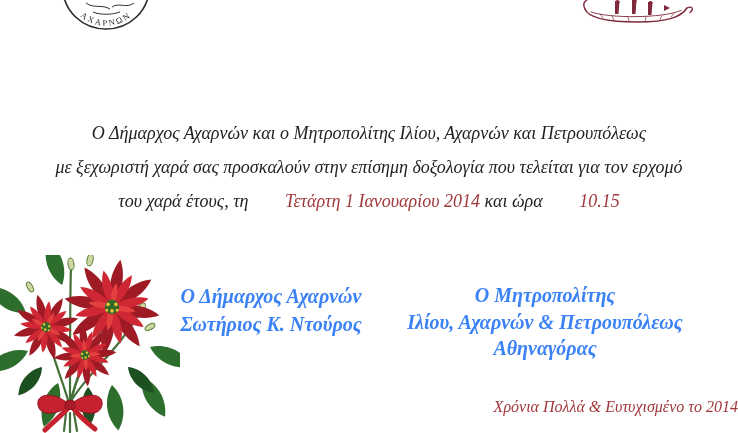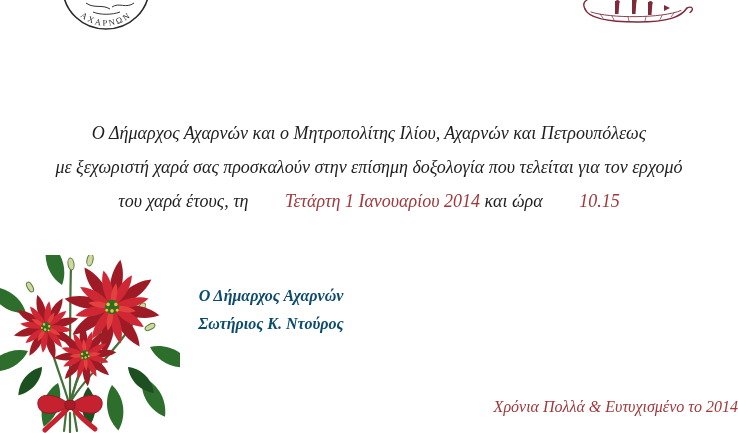--- a/index.html
+++ b/index.html
@@ -28,21 +28,21 @@
     left:0; top:116px; width:738px; text-align:center;
     font-style:italic; font-size:18px; line-height:34px;
     color:#1f1f1f;
   }
   #body-text .bline { white-space:nowrap; }
   .red { color:var(--accent_red,#a1383b);margin-left:32px; }
 
   
   .sig {
     text-align:center; font-style:italic; font-weight:bold;
-    font-size:16px; color:#0c4a6e;
+    font-size:20px; color:#3b82f6;
   }
   #sig-mayor { left:156px; top:282px; width:230px; line-height:28px; }
   #sig-metro { left:402px; top:282px; width:286px; line-height:26.5px; }
 
   
   #footer-greeting {
     left:128px; top:392px; width:610px; text-align:right;
     font-style:italic; font-size:16px; line-height:30px;
     color:var(--accent_red,#a1383b); white-space:nowrap;
   }
@@ -90,20 +90,25 @@
 
   <div id="body-text" class="abs">
     <div class="bline">Ο Δήμαρχος Αχαρνών και ο Μητροπολίτης Ιλίου, Αχαρνών και Πετρουπόλεως</div>
     <div class="bline">με ξεχωριστή χαρά σας προσκαλούν στην επίσημη δοξολογία που τελείται για τον ερχομό</div>
     <div class="bline"><span>του χαρά έτους, τη </span><span class="red">Τετάρτη 1 Ιανουαρίου 2014</span><span> και ώρα </span><span class="red">10.15</span></div>
   </div>
 
   <div id="sig-mayor" class="abs sig">
     <div>Ο Δήμαρχος Αχαρνών</div>
     <div>Σωτήριος Κ. Ντούρος</div>
+  </div>
+  <div id="sig-metro" class="abs sig">
+    <div>Ο Μητροπολίτης</div>
+    <div>Ιλίου, Αχαρνών &amp; Πετρουπόλεως</div>
+    <div>Αθηναγόρας</div>
   </div>
 
   <svg id="flower" class="abs" viewBox="0 0 180 178">
     <defs>
       <path id="ptl" d="M0,0 C5,-9 7,-25 0,-37 C-7,-25 -5,-9 0,0 Z"></path>
       <path id="lf" d="M0,0 C9,-11 12,-30 0,-46 C-12,-30 -9,-11 0,0 Z"></path>
       <g id="flwr">
         <g fill="#9e1b26">
           <use href="#ptl" transform="rotate(10)"></use>
             <use href="#ptl" transform="rotate(55)"></use>

